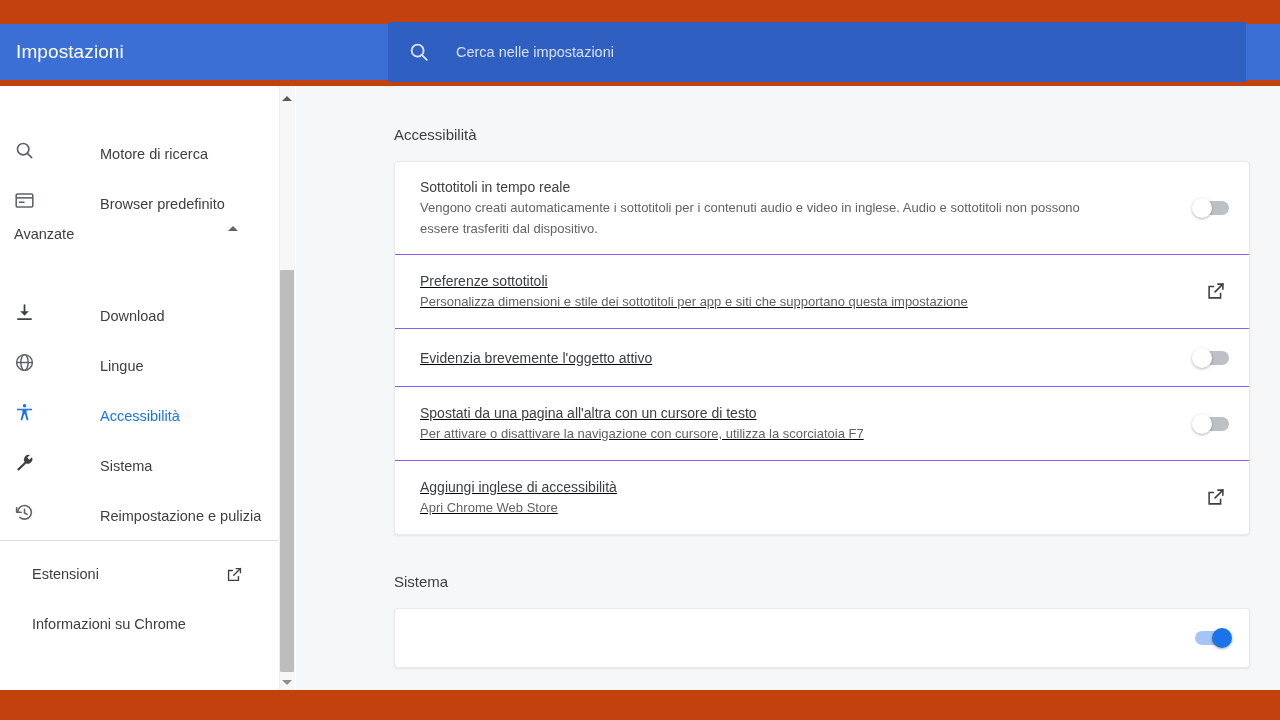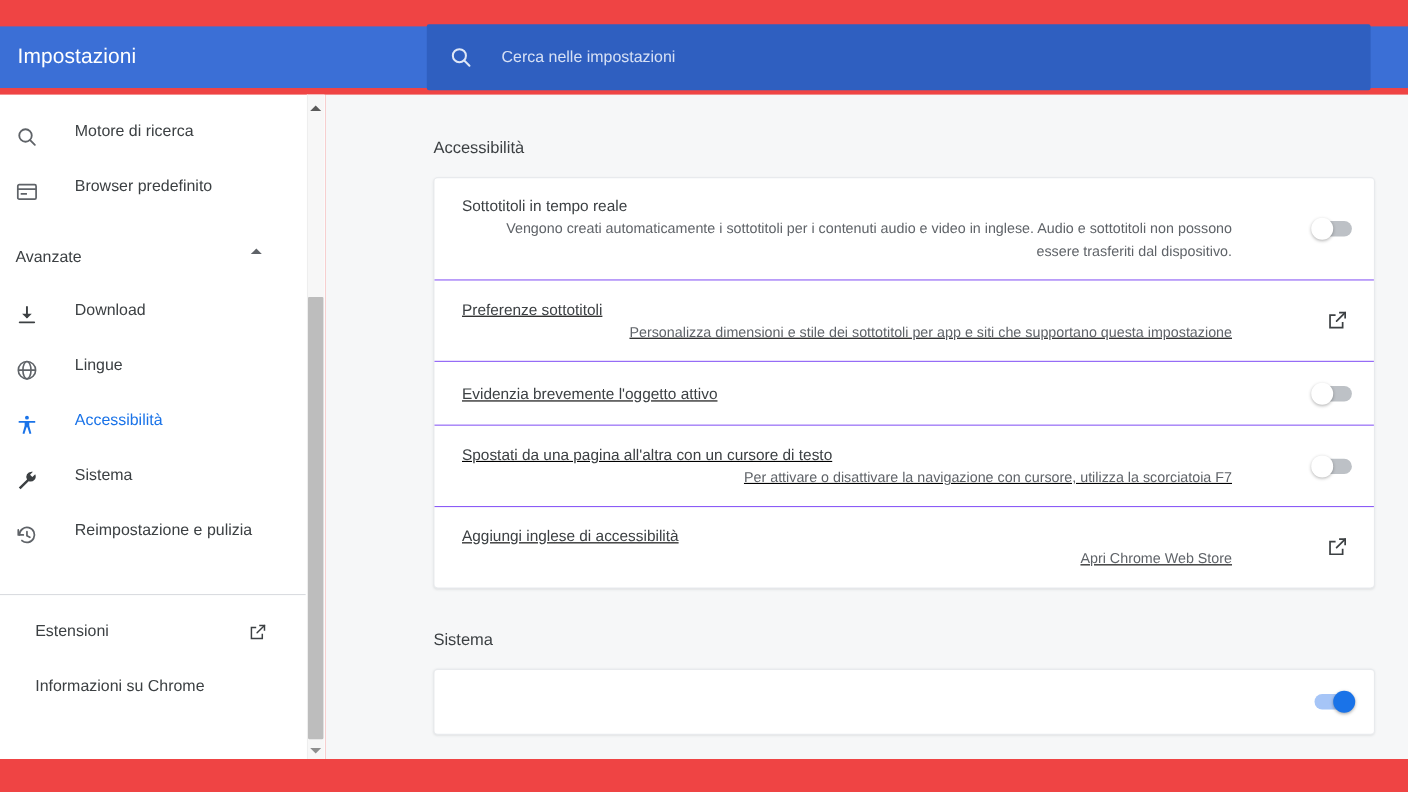--- a/index.html
+++ b/index.html
@@ -3,21 +3,21 @@
 <meta charset="utf-8">
 <style>
   * { box-sizing: border-box; margin: 0; padding: 0; }
   html, body {
     width: 1280px; height: 720px;
     background: #ffffff;
     font-family: "Liberation Sans", sans-serif;
     overflow: hidden;
   }
 
-  #app { position: relative; width: 1280px; height: 720px; background:#ef4444; }
+  #app { position: relative; width: 1280px; height: 720px; background:#c2410c; }
 
   
   .topbar {
     position: absolute; left: 0; top: 24px; width: 1280px; height: 56px;
     background: #3b6fd6;
     display: flex; align-items: center;
   }
   .topbar-title {
     color: #ffffff; font-size: 19px; letter-spacing: .1px;
     margin-left: 16px; width: 358px; white-space: nowrap;
@@ -41,22 +41,22 @@
     position: absolute; left: 0; top: 86px; width: 296px; height: 604px;
     background: #ffffff; overflow: hidden;
   }
   .nav-scroll {
     position: absolute; left: 0; top: 0; width: 278px; height: 604px;
     overflow: hidden;
   }
   .nav-cut { position: absolute; left: 0; top: -24px; width: 278px; }
 
   .nav-item {
-    display: flex; align-items: flex-start; height: 50px;
-    padding-left: 14px; cursor: pointer; position: relative;
+    display: flex; align-items: flex-end; height: 50px;
+    padding-left: 14px; cursor: pointer; position: relative; gap: 32px;
   }
   .nav-ico {
     width: 30px; height: 24px; display: flex; align-items: center;
     justify-content: flex-start; flex: 0 0 auto; color: #5f6368;
   }
   .nav-label {
     font-size: 14.5px; color: #3c4043; margin-left: 24px; white-space: nowrap;
   }
   .nav-item.selected .nav-label { color: #1a73e8; }
   .nav-item.selected .nav-ico { color: #1a73e8; }
@@ -116,21 +116,20 @@
     padding: 0 20px 0 25px; position: relative;
   }
   .row + .row { border-top: 1px solid #8b5cf6; text-decoration: underline; }
   .row-tall { min-height: 92px; }
   .row-mid  { min-height: 74px; }
   .row-text { flex: 1 1 auto; padding: 14px 0; }
   .row-title { font-size: 14px; color: #3c4043; line-height: 20px; }
   .row-sub {
     font-size: 13px; color: #5f6368; line-height: 21px; margin-top: 0;
     max-width: 700px;
-    text-align: right;
   }
   .row-ctl { flex: 0 0 auto; width: 46px; display: flex;
              align-items: center; justify-content: flex-end; }
 
   .toggle {
     width: 34px; height: 14px; border-radius: 7px; background: #bdc1c6;
     position: relative; cursor: pointer;
   }
   .toggle .knob {
     position: absolute; left: -3px; top: -3px; width: 20px; height: 20px;

